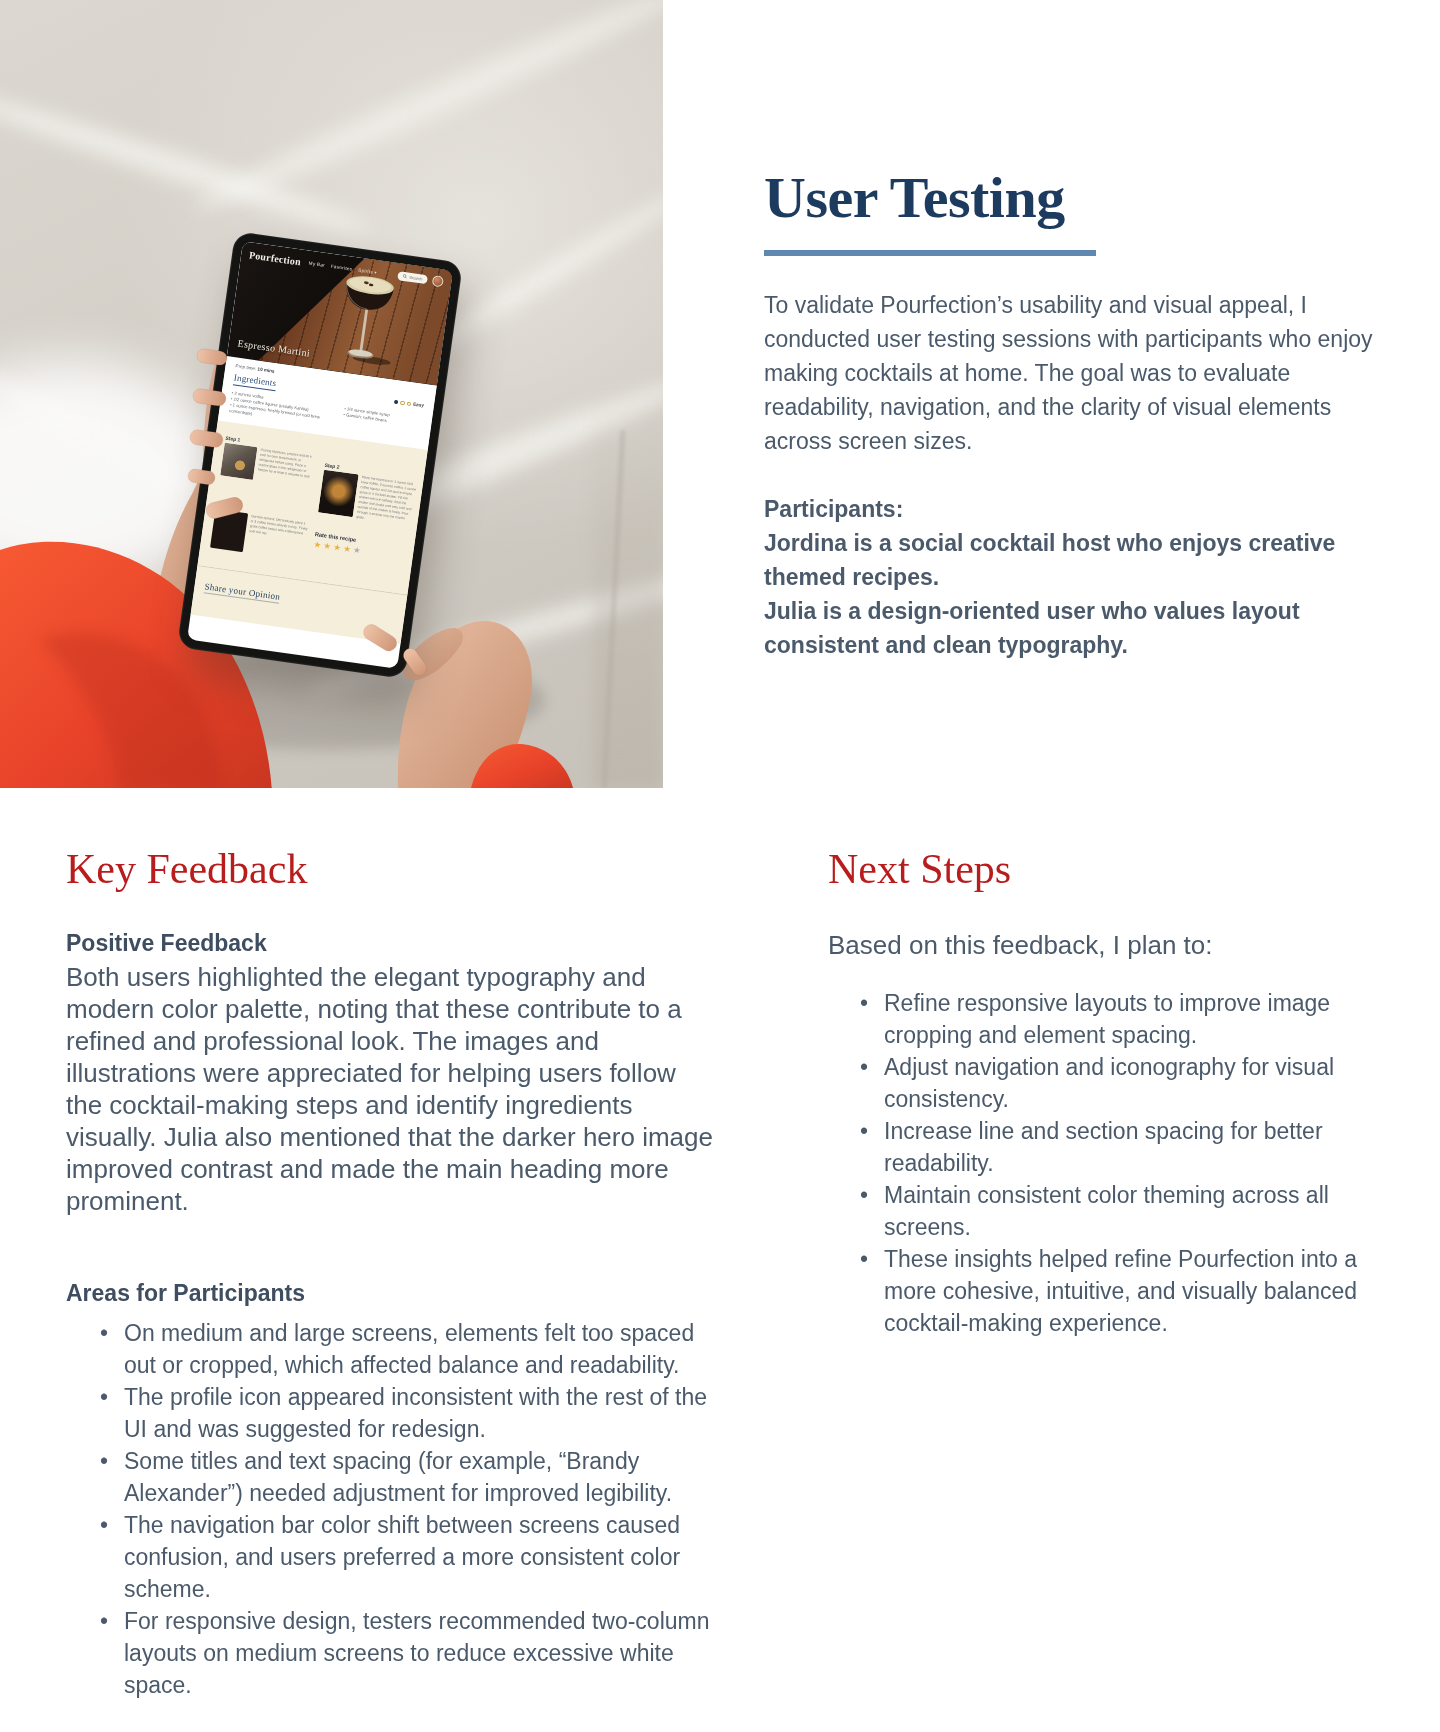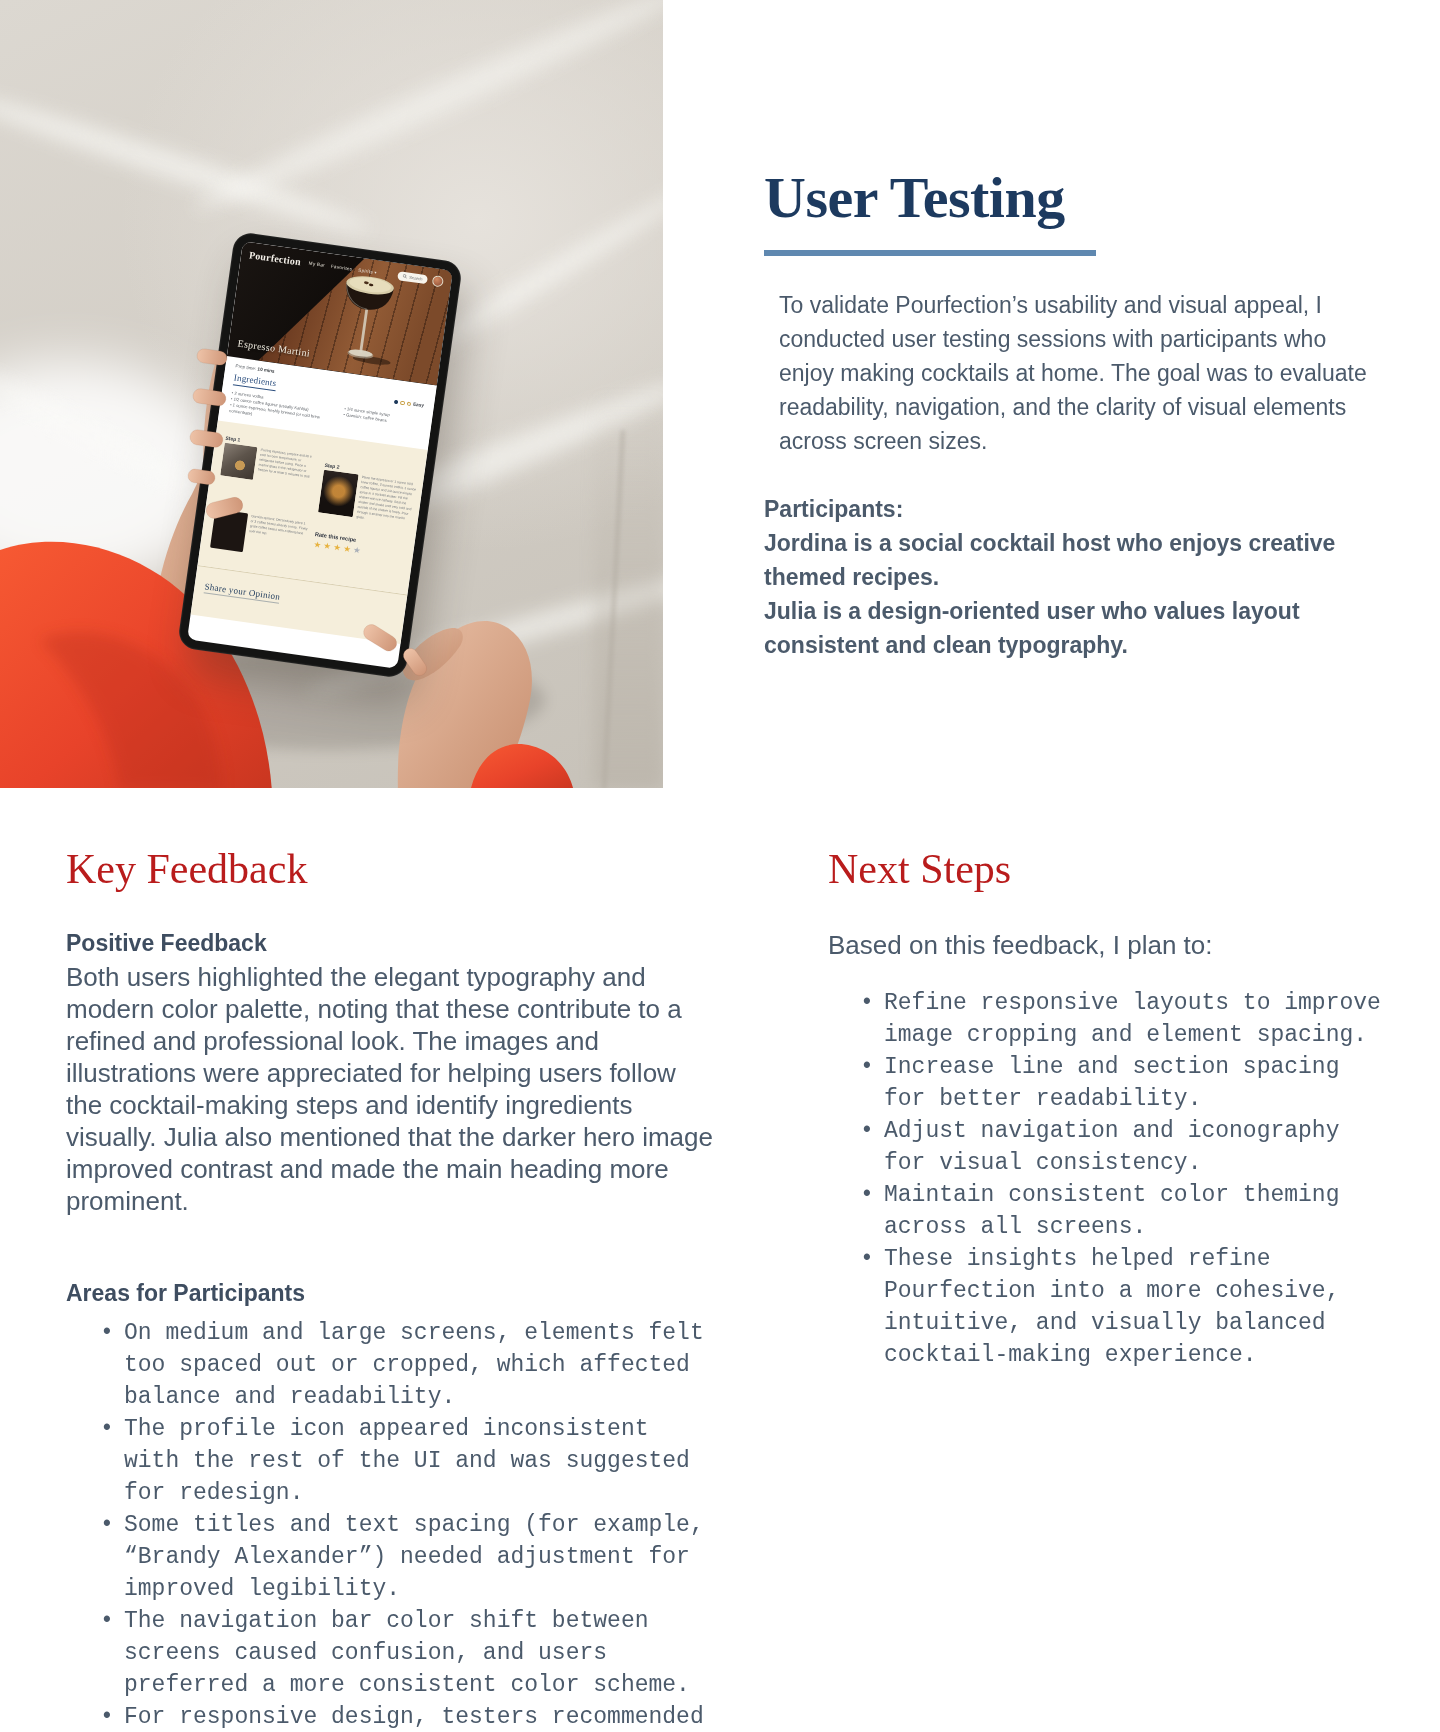--- a/index.html
+++ b/index.html
@@ -95,35 +95,35 @@
   .app-share{background:#f5eedb;height:50px;box-sizing:border-box;margin:0;padding:8px 10px 0;
              border-top:.8px solid #d9cfb2;}
   .app-share span{font:400 9px/1 "Liberation Serif",serif;color:#1e3a5c;letter-spacing:.3px;
                   border-bottom:.5px solid rgba(30,58,92,.35);padding-bottom:1px;}
 
   
   .intro-col{position:absolute;left:764px;top:166px;width:620px;}
   h1{margin:0;font:700 58px/1.1 "Liberation Serif",serif;color:#1d3a5f;letter-spacing:-.5px;}
   .rule{width:332px;height:6px;background:#5f88b0;margin-top:20px;}
   .body-text{font-size:23px;line-height:34px;color:#4b5a6b;}
-  .lead{margin:32px 15px 0;}
+  .lead{margin:32px 0 0;}
   .participants{margin-top:34px;font-weight:bold;}
   .participants p{margin:0;}
 
   .col{position:absolute;top:845px;}
   .key{left:66px;width:650px;}
   .next{left:828px;width:560px;}
   h2{margin:0;font:400 42px/1.15 "Liberation Serif",serif;color:#b91c1c;}
   h3{margin:34px 0 0;font-size:23px;font-weight:700;color:#3e4d60;line-height:32px;}
   h3.mt{margin-top:60px;}
   .col p{font-size:26px;line-height:32px;color:#4b5a6b;margin:2px 0 0;}
   .next .col-intro{margin-top:36px;}
   ul.bullets{margin:8px 0 0;padding:0;list-style:none;}
   .next ul.bullets{margin-top:26px;}
-  ul.bullets li{position:relative;padding-left:58px;font-size:23px;line-height:32px;color:#4b5a6b;font-family:Liberation Mono, monospace;}
+  ul.bullets li{position:relative;padding-left:58px;font-size:23px;line-height:32px;color:#4b5a6b;}
   .next ul.bullets li{padding-left:56px;}
   ul.bullets li::before{content:"•";position:absolute;left:34px;top:0;}
   .next ul.bullets li::before{left:32px;}
 </style>
 </head>
 <body>
 
 <div class="page">
 
   <section class="photo">
@@ -300,20 +300,20 @@
       <li>The navigation bar color shift between screens caused confusion, and users preferred a more consistent color scheme.</li>
       <li>For responsive design, testers recommended two-column layouts on medium screens to reduce excessive white space.</li>
     </ul>
   </section>
 
   <section class="col next">
     <h2>Next Steps</h2>
     <p class="col-intro">Based on this feedback, I plan to:</p>
     <ul class="bullets">
       <li>Refine responsive layouts to improve image cropping and element spacing.</li>
+      <li>Adjust navigation and iconography for visual consistency.</li>
       <li>Increase line and section spacing for better readability.</li>
-      <li>Adjust navigation and iconography for visual consistency.</li>
       <li>Maintain consistent color theming across all screens.</li>
       <li>These insights helped refine Pourfection into a more cohesive, intuitive, and visually balanced cocktail-making experience.</li>
     </ul>
   </section>
 
 </div>
 
 </body></html>

